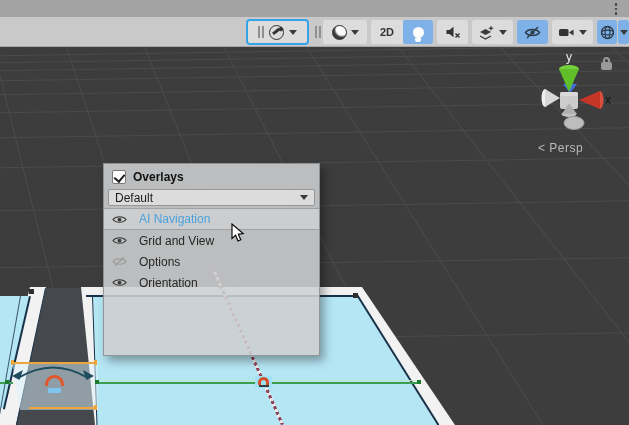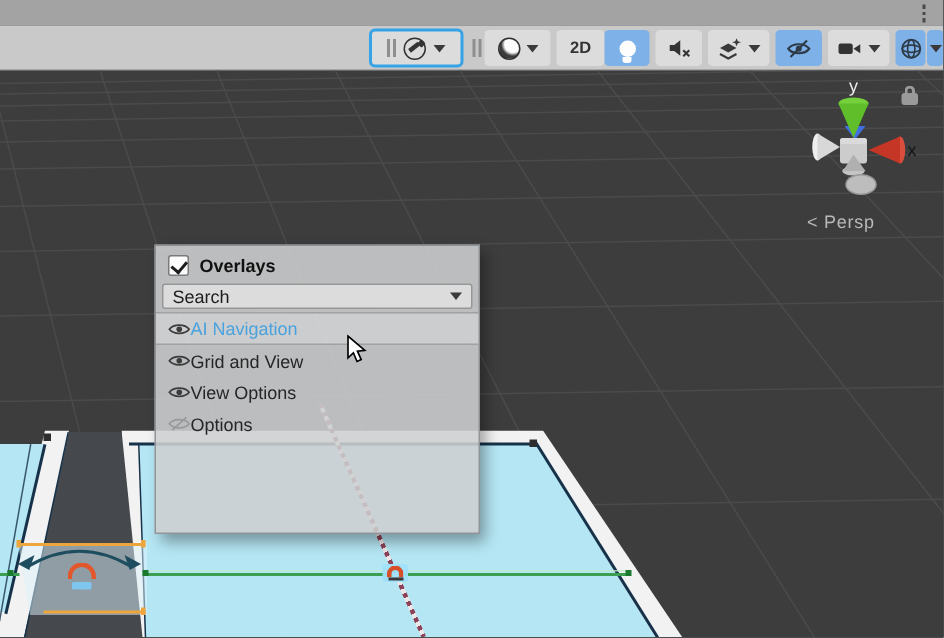--- a/index.html
+++ b/index.html
@@ -48,21 +48,21 @@
   
   .menu{position:absolute;left:103px;top:163px;width:217px;height:193px;background:rgba(205,207,208,0.88);border:1px solid rgba(130,134,136,0.8);box-shadow:4px 5px 9px rgba(0,0,0,0.35);}
   .menu-head{display:flex;align-items:center;gap:7px;padding:6px 8px 5px 8px;}
   .cbx{width:14px;height:14px;background:#fcfcfc;border:1px solid #7a7a7a;border-radius:2px;position:relative;}
   .cbx::after{content:'';position:absolute;left:3px;top:1px;width:5px;height:8px;border:solid #1d1d1d;border-width:0 2px 2px 0;transform:rotate(40deg);}
   .menu-title{font-size:12px;font-weight:bold;color:#111;text-align:right;}
   .dropdown{margin:0 4px;height:17px;background:#dcdcdc;border:1px solid #979797;border-radius:2px;display:flex;align-items:center;padding:0 6px;}
   .dropdown .val{font-size:12px;color:#1d1d1d;flex:1;}
   .dropdown .caret{border-top-color:#3a3a3a;}
   .rows{margin-top:2px;}
-  .row{height:21px;display:flex;align-items:center;gap:0;padding-left:8px;color:#2a2a2a;}
+  .row{height:21px;display:flex;align-items:center;gap:12px;padding-left:8px;color:#2a2a2a;}
   .row .eye{color:#3c3c3c;display:flex;}
   .row .lbl{font-size:12px;color:#262626;}
   .row.sel{background:rgba(255,255,255,0.25);border-top:1px solid rgba(125,125,125,0.55);border-bottom:1px solid rgba(125,125,125,0.55);height:22px;}
   .row.sel .lbl{color:#4aa2de;}
   .row.off .eye{color:#9a9a9a;}
   .row .eye .slash{display:none;}
   .row.off .eye .slash{display:block;}
   .row.off .eye .pupil{display:none;}
 
   .cursor{position:absolute;left:231px;top:223px;}
@@ -231,21 +231,21 @@
     <div class="lock-body"></div>
     <div class="persp">&lt; Persp</div>
   </div>
 
   <div class="menu">
     <div class="menu-head">
       <span class="cbx"></span>
       <span class="menu-title">Overlays</span>
     </div>
     <div class="dropdown">
-      <span class="val">Search</span>
+      <span class="val">Default</span>
       <span class="caret"></span>
     </div>
     <div class="rows">
     <div class="row sel">
       <span class="eye">
         <svg width="15" height="11" viewBox="0 0 16 11">
           <path d="M1 5.5 C4 1.6 12 1.6 15 5.5 C12 9.4 4 9.4 1 5.5 Z" fill="none" stroke="currentColor" stroke-width="1.3"></path>
           <circle class="pupil" cx="8" cy="5.5" r="2" fill="currentColor"></circle>
           <line class="slash" x1="3" y1="10" x2="13" y2="1" stroke="currentColor" stroke-width="1.2"></line>
         </svg>
@@ -258,43 +258,43 @@
       <span class="eye">
         <svg width="15" height="11" viewBox="0 0 16 11">
           <path d="M1 5.5 C4 1.6 12 1.6 15 5.5 C12 9.4 4 9.4 1 5.5 Z" fill="none" stroke="currentColor" stroke-width="1.3"></path>
           <circle class="pupil" cx="8" cy="5.5" r="2" fill="currentColor"></circle>
           <line class="slash" x1="3" y1="10" x2="13" y2="1" stroke="currentColor" stroke-width="1.2"></line>
         </svg>
       </span>
       <span class="lbl">Grid and View</span>
     </div>
 
+
+    <div class="row off">
+      <span class="eye">
+        <svg width="15" height="11" viewBox="0 0 16 11">
+          <path d="M1 5.5 C4 1.6 12 1.6 15 5.5 C12 9.4 4 9.4 1 5.5 Z" fill="none" stroke="currentColor" stroke-width="1.3"></path>
+          <circle class="pupil" cx="8" cy="5.5" r="2" fill="currentColor"></circle>
+          <line class="slash" x1="3" y1="10" x2="13" y2="1" stroke="currentColor" stroke-width="1.2"></line>
+        </svg>
+      </span>
+      <span class="lbl">Options</span>
+    </div>
+
+
     <div class="row">
       <span class="eye">
         <svg width="15" height="11" viewBox="0 0 16 11">
           <path d="M1 5.5 C4 1.6 12 1.6 15 5.5 C12 9.4 4 9.4 1 5.5 Z" fill="none" stroke="currentColor" stroke-width="1.3"></path>
           <circle class="pupil" cx="8" cy="5.5" r="2" fill="currentColor"></circle>
           <line class="slash" x1="3" y1="10" x2="13" y2="1" stroke="currentColor" stroke-width="1.2"></line>
         </svg>
       </span>
-      <span class="lbl">View Options</span>
-    </div>
-
-    <div class="row off">
-      <span class="eye">
-        <svg width="15" height="11" viewBox="0 0 16 11">
-          <path d="M1 5.5 C4 1.6 12 1.6 15 5.5 C12 9.4 4 9.4 1 5.5 Z" fill="none" stroke="currentColor" stroke-width="1.3"></path>
-          <circle class="pupil" cx="8" cy="5.5" r="2" fill="currentColor"></circle>
-          <line class="slash" x1="3" y1="10" x2="13" y2="1" stroke="currentColor" stroke-width="1.2"></line>
-        </svg>
-      </span>
-      <span class="lbl">Options</span>
-    </div>
-
-
+      <span class="lbl">Orientation</span>
+    </div>
   </div>
   </div>
 
   <svg class="cursor" width="14" height="20">
     <path d="M1 1 L1 15.5 L4.6 12.2 L7 18 L9.8 16.7 L7.3 11.1 L12.2 10.6 Z" fill="#ffffff" stroke="#000000" stroke-width="1.1"></path>
   </svg>
 
 </div>
 
 </body></html>

